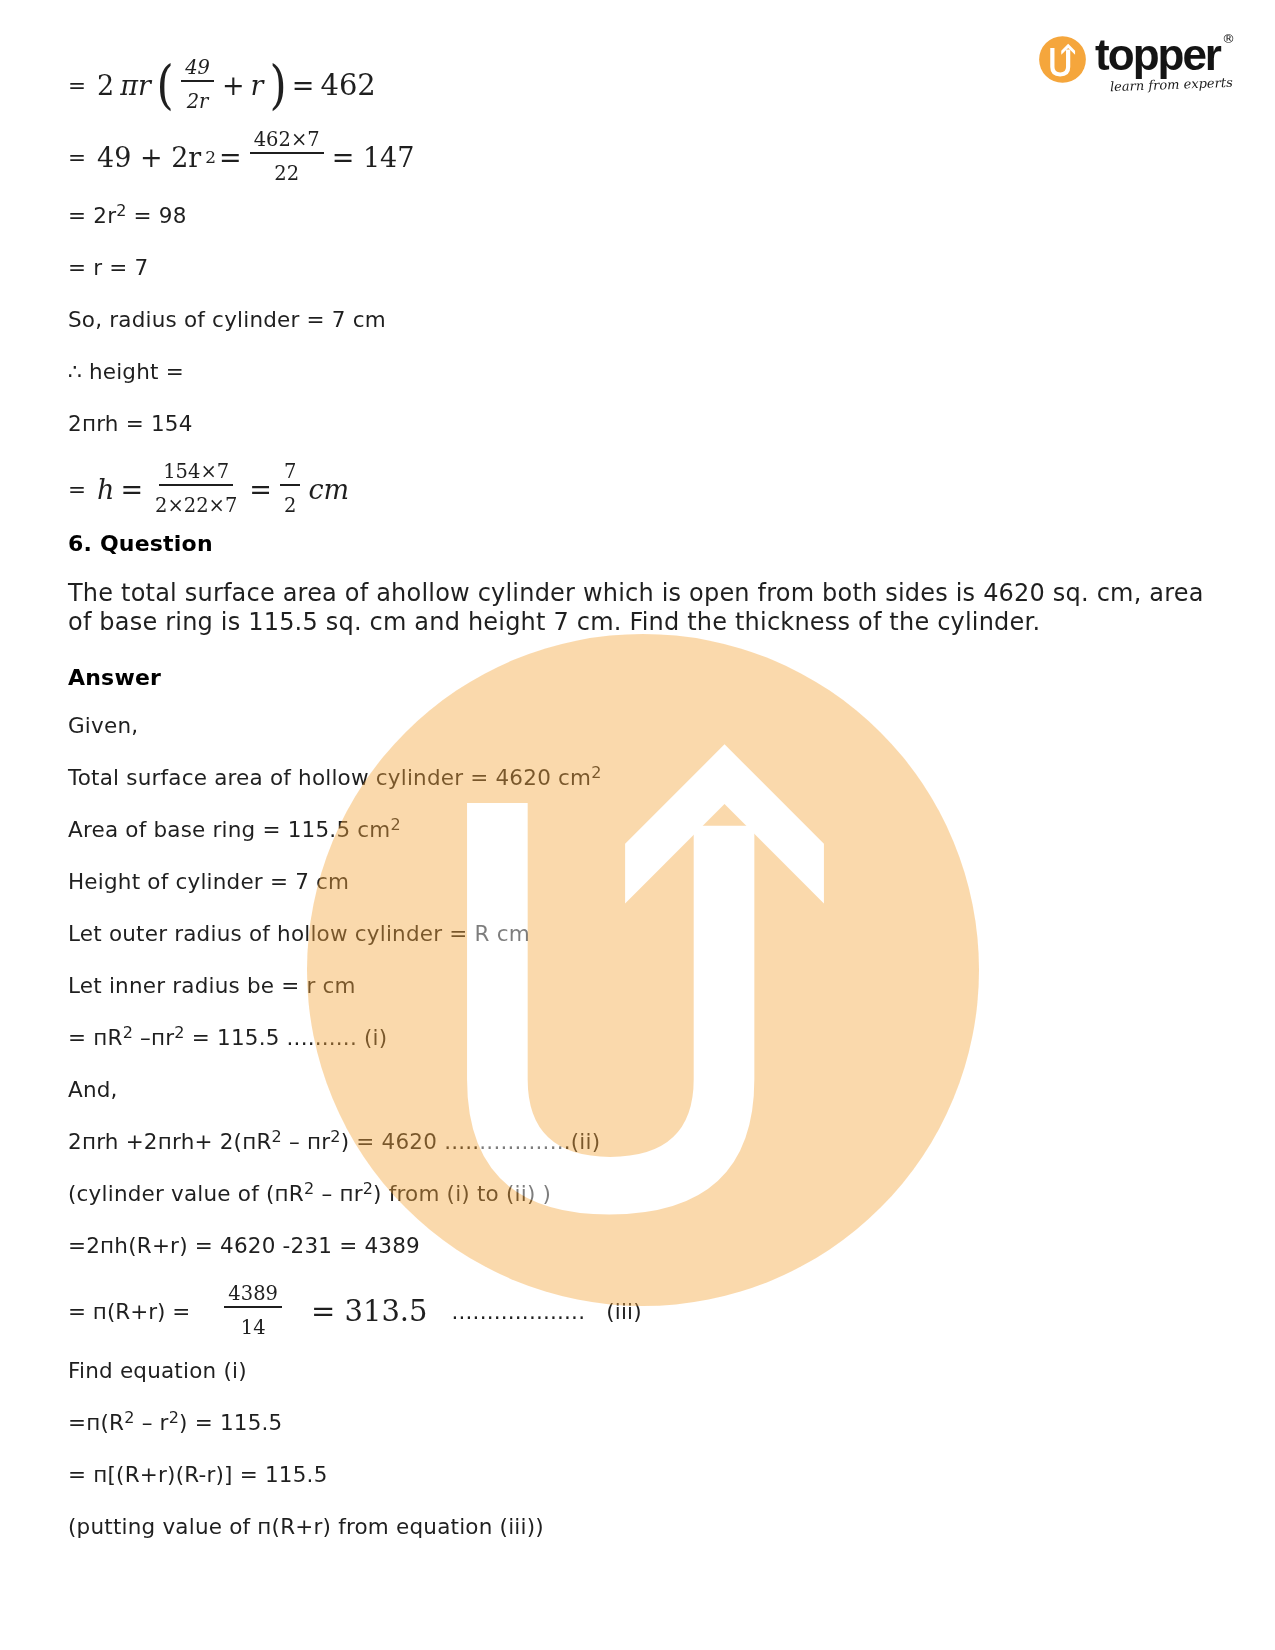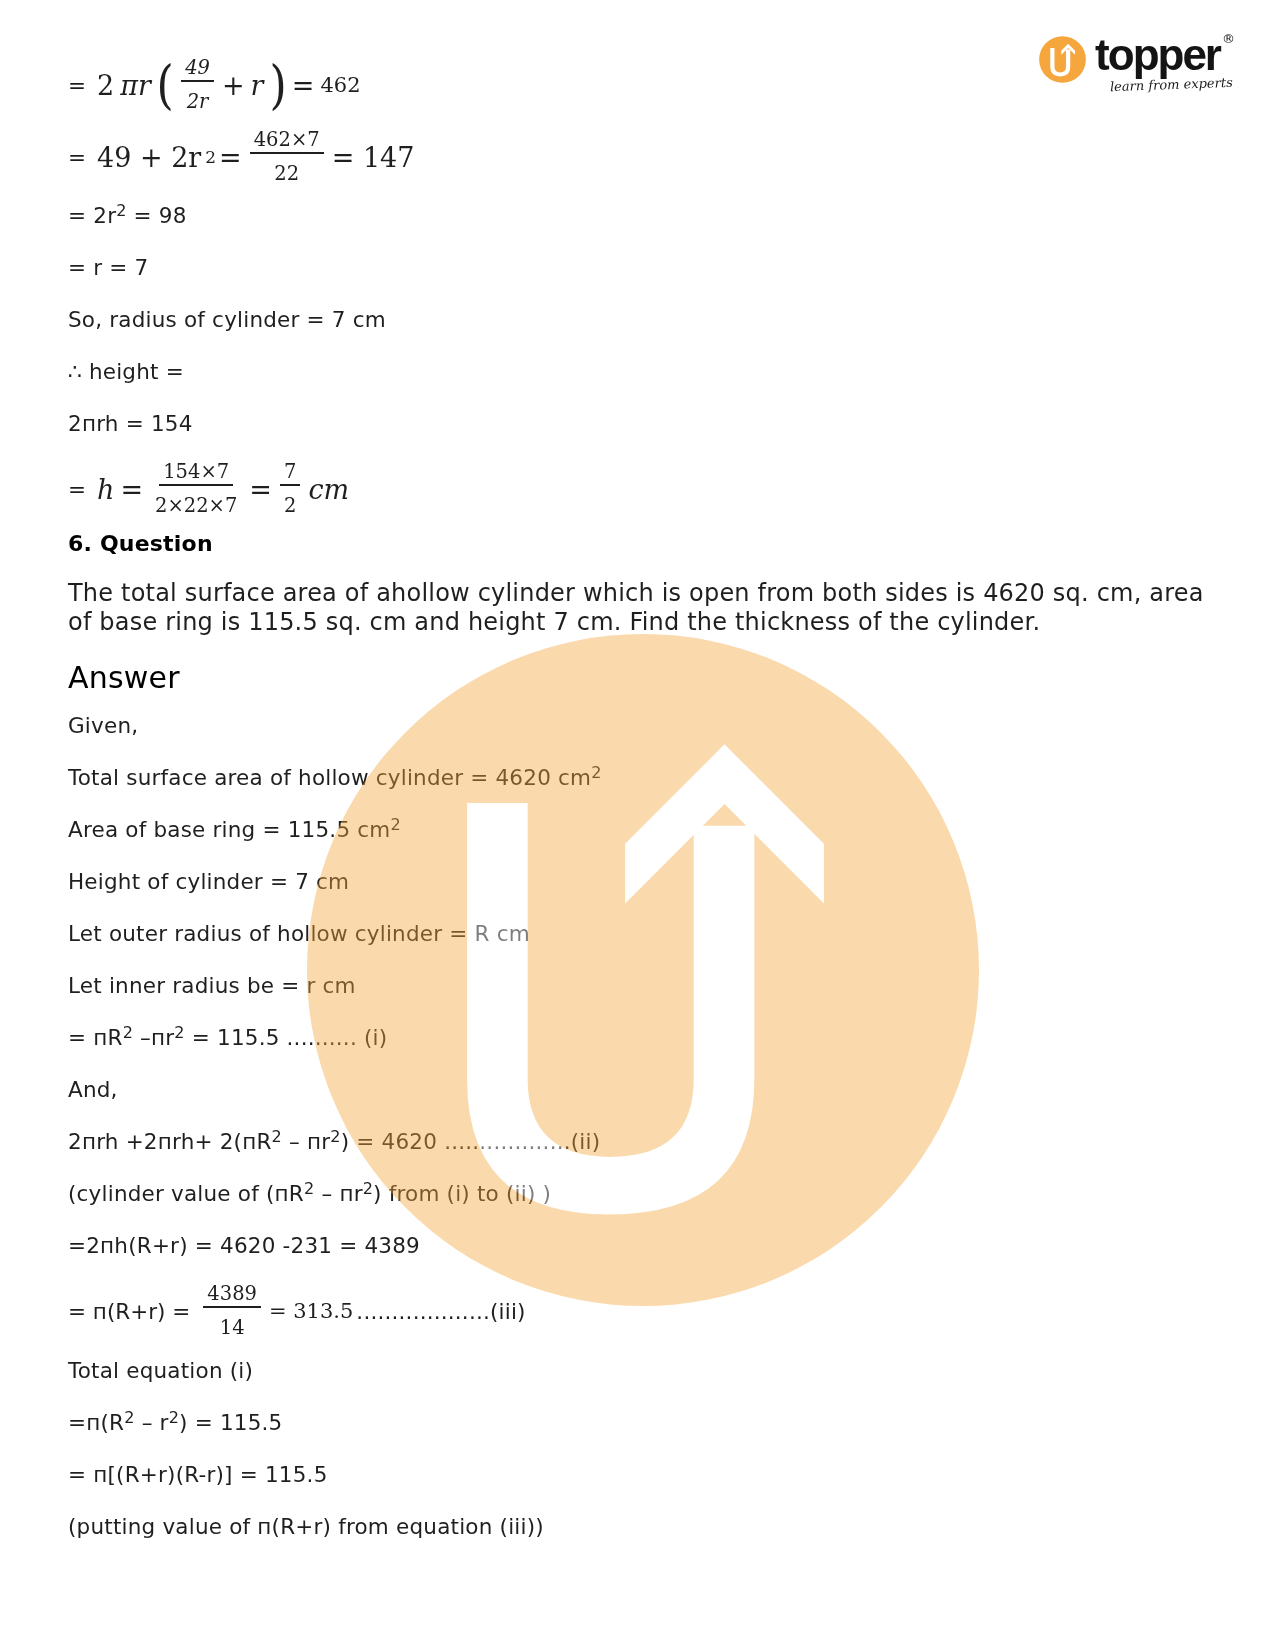--- a/index.html
+++ b/index.html
@@ -31,29 +31,29 @@
   }
 
   
   .content{position:absolute;left:68px;top:57px;width:1140px;z-index:1;}
 
   .line{font-size:21.5px;line-height:29px;margin:0 0 23px;letter-spacing:0.2px;}
   .line sup{font-size:16px;line-height:0;vertical-align:7px;}
 
   .qhead{font-size:22px;line-height:29px;font-weight:bold;color:#000;margin:0 0 21px;letter-spacing:0.2px;}
   .qpara{font-size:24px;line-height:29px;margin:0 0 26px;letter-spacing:0.2px;width:1140px;}
-  .ahead{font-size:30px;line-height:29px;font-weight:normal;color:#000;margin:0 0 19px;letter-spacing:0.2px;}
+  .ahead{font-size:22px;line-height:29px;font-weight:bold;color:#000;margin:0 0 19px;letter-spacing:0.2px;}
 
   
   .eq{display:flex;align-items:center;height:56px;margin:0 0 16px;white-space:pre;}
   .eq.tight{margin-bottom:12px;}
-  .eq.iii{margin-bottom:17px;}
+  .eq.iii{margin-bottom:17px;gap:21px;}
   .lead{font-size:21.5px;font-family:"DejaVu Sans","Liberation Sans",sans-serif;margin-right:8px;}
   .srf{font-family:"DejaVu Serif","Liberation Serif",serif;font-size:27px;margin:0 3px;}
-  .srf.big{font-size:21px;}
+  .srf.big{font-size:29px;}
   .it{font-style:italic;}
   .eq-sup{font-family:"DejaVu Serif","Liberation Serif",serif;font-size:17px;vertical-align:12px;margin-left:1px;}
   .paren{
     font-family:"DejaVu Serif","Liberation Serif",serif;font-size:52px;font-weight:300;
     line-height:0.9;margin:0 1px;transform:scaleX(0.85);
   }
   .frac{display:inline-flex;flex-direction:column;align-items:center;margin:0 5px;
         font-family:"DejaVu Serif","Liberation Serif",serif;font-size:19.5px;line-height:1.15;justify-content:space-between;}
   .frac .num{border-bottom:2px solid #1f1f1f;padding:0 4px 1px;}
   .frac .den{padding:9px 4px 0;}
@@ -118,19 +118,19 @@
     <p class="line"><span>= пR</span><sup>2</sup><span> –пr</span><sup>2</sup><span> = 115.5 .......... (i)</span></p>
     <p class="line">And,</p>
     <p class="line"><span>2пrh +2пrh+ 2(пR</span><sup>2</sup><span> – пr</span><sup>2</sup><span>) = 4620 ..................(ii)</span></p>
     <p class="line"><span>(cylinder value of (пR</span><sup>2</sup><span> – пr</span><sup>2</sup><span>) from (i) to (ii) )</span></p>
     <p class="line">=2пh(R+r) = 4620 -231 = 4389</p>
 
     <div class="eq iii">
       <span class="lead">= п(R+r) =</span><span class="frac"><span class="num">4389</span><span class="den">14</span></span><span class="srf big">= 313.5</span><span class="sansbit">...................</span><span class="sansbit">(iii)</span>
     </div>
 
-    <p class="line">Total equation (i)</p>
+    <p class="line">Find equation (i)</p>
     <p class="line"><span>=п(R</span><sup>2</sup><span> – r</span><sup>2</sup><span>) = 115.5</span></p>
     <p class="line">= п[(R+r)(R-r)] = 115.5</p>
     <p class="line">(putting value of п(R+r) from equation (iii))</p>
 
   </main>
 </div>
 
 </body></html>

